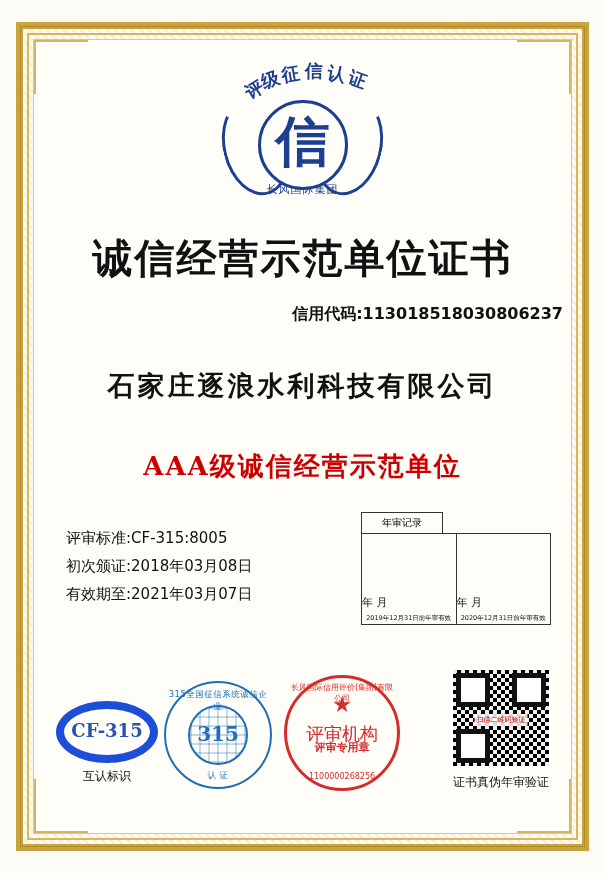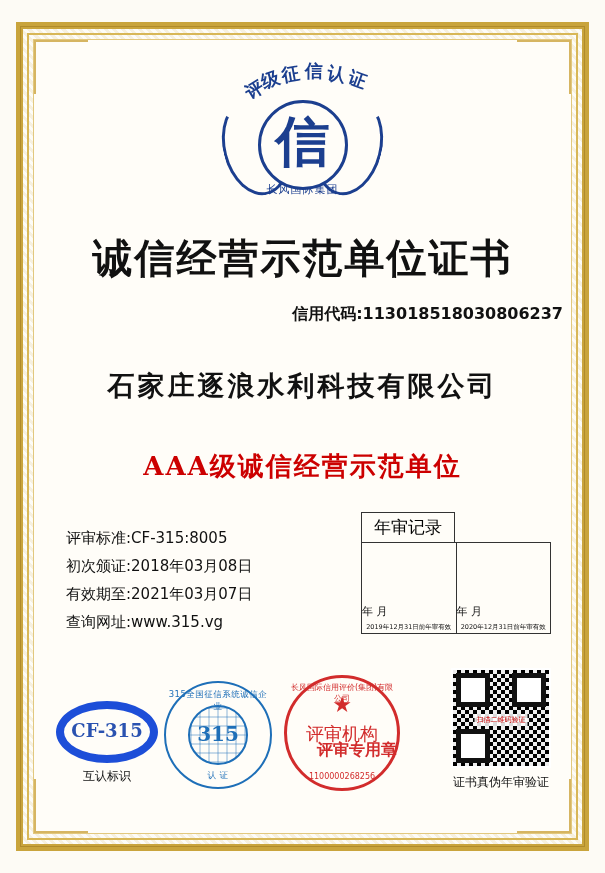--- a/index.html
+++ b/index.html
@@ -230,23 +230,23 @@
     position: absolute;
     right: 14px;
     top: 466px;
     width: 190px;
     font-family: "DejaVu Sans", sans-serif;
   }
   .annual-title {
     border: 1px solid #333;
     border-bottom: none;
     width: 74px;
-    font-size: 17px;
-    text-align: center;
-    padding: 3px 9px;
+    font-size: 10px;
+    text-align: center;
+    padding: 3px 3px;
     background: #fffdf8;
   }
   .annual-grid {
     border: 1px solid #333;
     height: 90px;
     display: flex;
   }
   .annual-cell {
     flex: 1;
     position: relative;
@@ -368,24 +368,23 @@
     position: absolute;
     left: 0; right: 0;
     top: 44px;
     font-size: 18px;
     font-family: "DejaVu Sans", sans-serif;
   }
   .seal-mid2 {
     position: absolute;
     left: 0; right: 0;
     top: 62px;
-    font-size: 16px;
-    font-weight: bold;
-    font-family: "DejaVu Sans", sans-serif;
-    text-align: right;
+    font-size: 11px;
+    font-weight: bold;
+    font-family: "DejaVu Sans", sans-serif;
   }
   .seal-num {
     position: absolute;
     left: 0; right: 0;
     bottom: 7px;
     font-size: 8px;
     font-family: "DejaVu Sans", sans-serif;
   }
   
   .badge-qr { right: 14px; bottom: 26px; }
@@ -467,21 +466,20 @@
 
     <div class="main-title">诚信经营示范单位证书</div>
     <div class="credit-code">信用代码:113018518030806237</div>
     <div class="company-name">石家庄逐浪水利科技有限公司</div>
     <div class="award-line">AAA级诚信经营示范单位</div>
 
     <div class="details">
       <div>评审标准:CF-315:8005</div>
       <div>初次颁证:2018年03月08日</div>
       <div>有效期至:2021年03月07日</div>
-      <div>查询网址:www.315.vg</div>
     </div>
 
     <div class="annual-box">
       <div class="annual-title">年审记录</div>
       <div class="annual-grid">
         <div class="annual-cell">
           <div class="cell-ym">年  月</div>
           <div class="cell-note">2019年12月31日前年审有效</div>
         </div>
         <div class="annual-cell">

